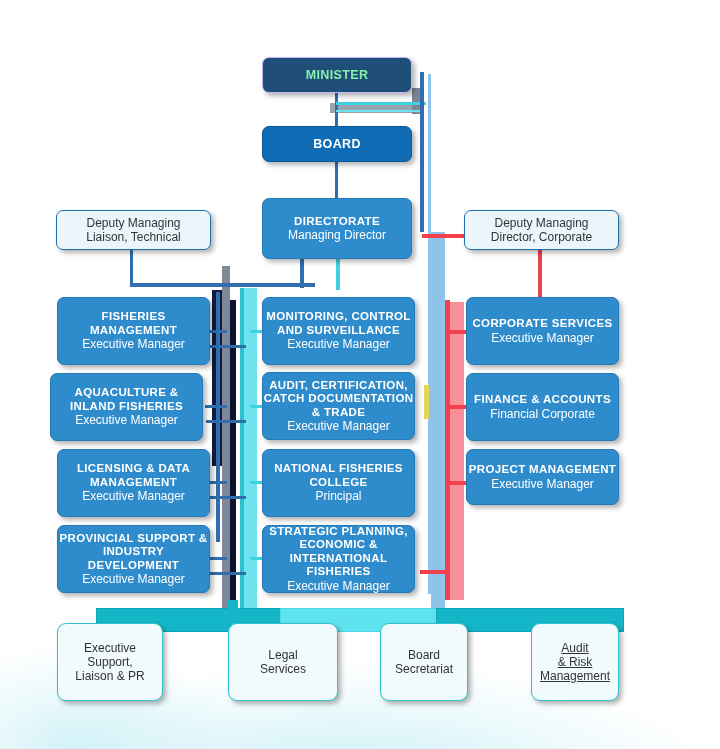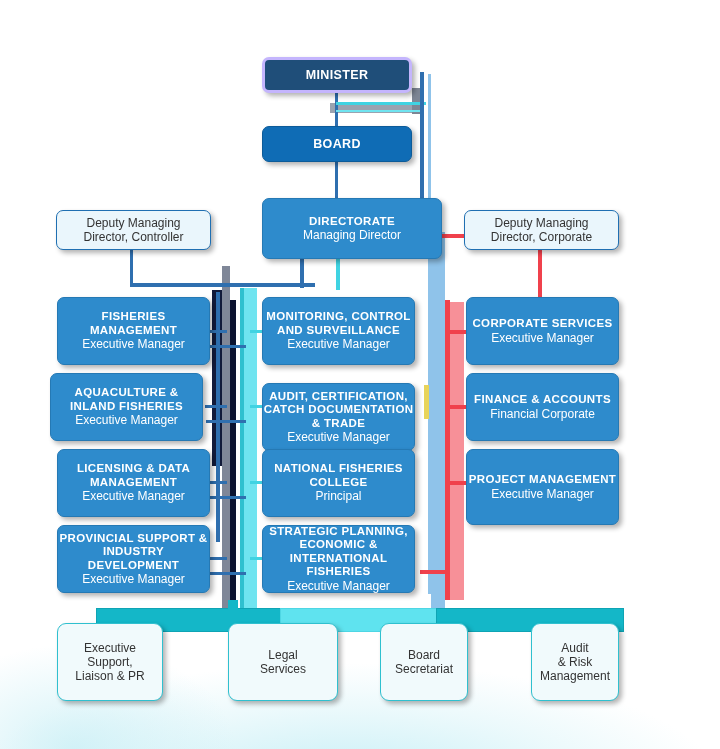--- a/index.html
+++ b/index.html
@@ -54,22 +54,22 @@
     font-weight: bold;
     letter-spacing: 0.35px;
   }
   .node .sub {
     font-weight: normal;
   }
 
   
   .node.minister {
     background: #1F4E79;
-    border: 3px solid #c4b5fd;
-    color: #ffffff;
+    border: 1px solid #c4b5fd;
+    color: #86efac;
   }
   .node.board {
     background: #0F6CB5;
     border: 1px solid #0c5b99;
     color: #ffffff;
   }
   .node.directorate {
     background: #2E8BCC;
     border: 1px solid #2579b4;
     color: #ffffff;
@@ -180,28 +180,28 @@
   <div class="teal-stub" style="left:228px; top:600px; width:10px; height:12px;"></div>
 
   <div class="node minister t13b" style="left:262px; top:57px; width:150px; height:36px;">
     <span class="title">MINISTER</span>
   </div>
 
   <div class="node board t13b" style="left:262px; top:126px; width:150px; height:36px;">
     <span class="title">BOARD</span>
   </div>
 
-  <div class="node directorate" style="left:262px; top:198px; width:180px; height:61px;">
+  <div class="node directorate" style="left:262px; top:198px; width:150px; height:61px;">
     <span class="title t12b">DIRECTORATE</span>
     <span class="sub t12">Managing Director</span>
   </div>
 
   <div class="node deputy" style="left:56px; top:210px; width:155px; height:40px;">
     <span class="t12">Deputy Managing</span>
-    <span class="t12">Director, Controller</span>
+    <span class="t12">Liaison, Technical</span>
   </div>
 
   <div class="node deputy" style="left:464px; top:210px; width:155px; height:40px;">
     <span class="t12">Deputy Managing</span>
     <span class="t12">Director, Corporate</span>
   </div>
 
   <div class="node unit" style="left:57px; top:297px; width:153px; height:68px;">
     <span class="title t12b">FISHERIES MANAGEMENT</span>
     <span class="sub t12">Executive Manager</span>
@@ -216,60 +216,60 @@
   </div>
   <div class="node unit" style="left:57px; top:525px; width:153px; height:68px;">
     <span class="title t12b">PROVINCIAL SUPPORT &amp; INDUSTRY DEVELOPMENT</span>
     <span class="sub t12">Executive Manager</span>
   </div>
 
   <div class="node unit" style="left:262px; top:297px; width:153px; height:68px;">
     <span class="title t12b">MONITORING, CONTROL AND SURVEILLANCE</span>
     <span class="sub t12">Executive Manager</span>
   </div>
-  <div class="node unit" style="left:262px; top:383px; width:153px; height:68px;">
+  <div class="node unit" style="left:262px; top:372px; width:153px; height:68px;">
     <span class="title t12b">AUDIT, CERTIFICATION, CATCH DOCUMENTATION &amp; TRADE</span>
     <span class="sub t12">Executive Manager</span>
   </div>
   <div class="node unit" style="left:262px; top:449px; width:153px; height:68px;">
     <span class="title t12b">NATIONAL FISHERIES COLLEGE</span>
     <span class="sub t12">Principal</span>
   </div>
   <div class="node unit" style="left:262px; top:525px; width:153px; height:68px;">
     <span class="title t12b">STRATEGIC PLANNING, ECONOMIC &amp; INTERNATIONAL FISHERIES</span>
     <span class="sub t12">Executive Manager</span>
   </div>
 
   <div class="node unit" style="left:466px; top:297px; width:153px; height:68px;">
     <span class="title t12b">CORPORATE SERVICES</span>
     <span class="sub t12">Executive Manager</span>
   </div>
   <div class="node unit" style="left:466px; top:373px; width:153px; height:68px;">
     <span class="title t12b">FINANCE &amp; ACCOUNTS</span>
     <span class="sub t12">Financial Corporate</span>
   </div>
-  <div class="node unit" style="left:466px; top:449px; width:153px; height:76px;">
+  <div class="node unit" style="left:466px; top:449px; width:153px; height:56px;">
     <span class="title t12b">PROJECT MANAGEMENT</span>
     <span class="sub t12">Executive Manager</span>
   </div>
 
   <div class="node support" style="left:57px; top:623px; width:106px; height:78px;">
     <span class="t12">Executive</span>
     <span class="t12">Support,</span>
     <span class="t12">Liaison &amp; PR</span>
   </div>
   <div class="node support" style="left:228px; top:623px; width:110px; height:78px;">
     <span class="t12">Legal</span>
     <span class="t12">Services</span>
     <span class="t12"></span>
   </div>
   <div class="node support" style="left:380px; top:623px; width:88px; height:78px;">
     <span class="t12">Board</span>
     <span class="t12">Secretariat</span>
     <span class="t12"></span>
   </div>
-  <div class="node support" style="left:531px; top:623px; width:88px; height:78px;">
+  <div class="node support" style="left:531px; top:623px; width:88px; height:78px;text-decoration:underline;">
     <span class="t12">Audit</span>
     <span class="t12">&amp; Risk</span>
     <span class="t12">Management</span>
   </div>
 
 </div>
 
 </body></html>

